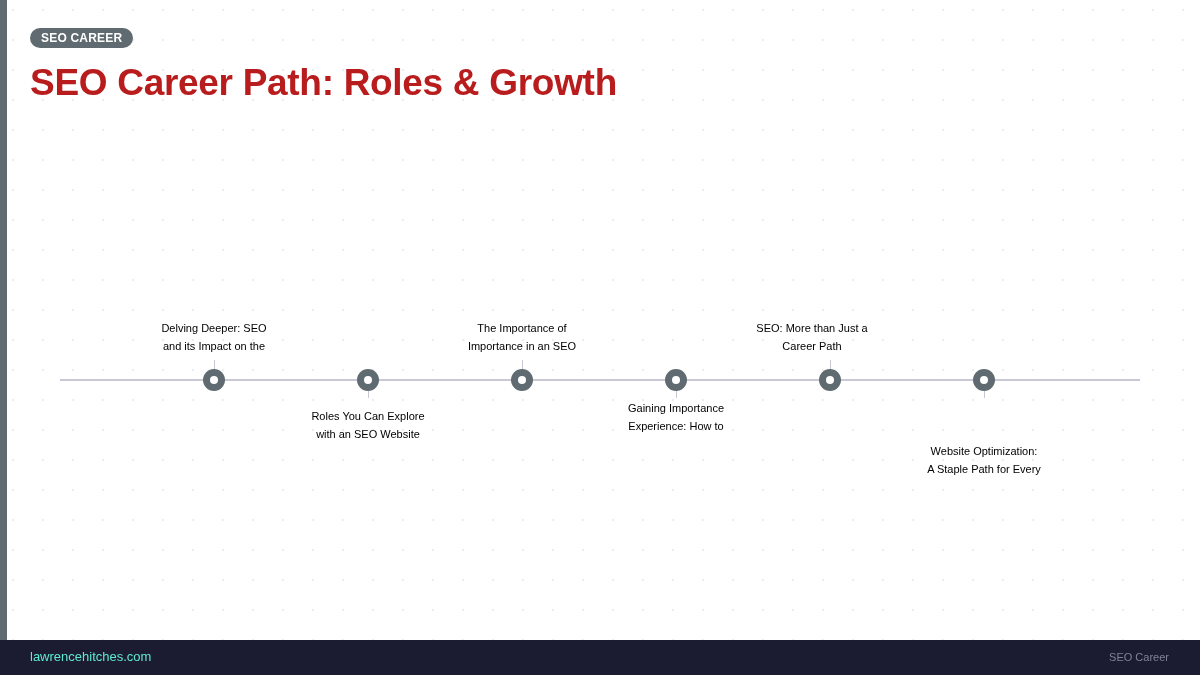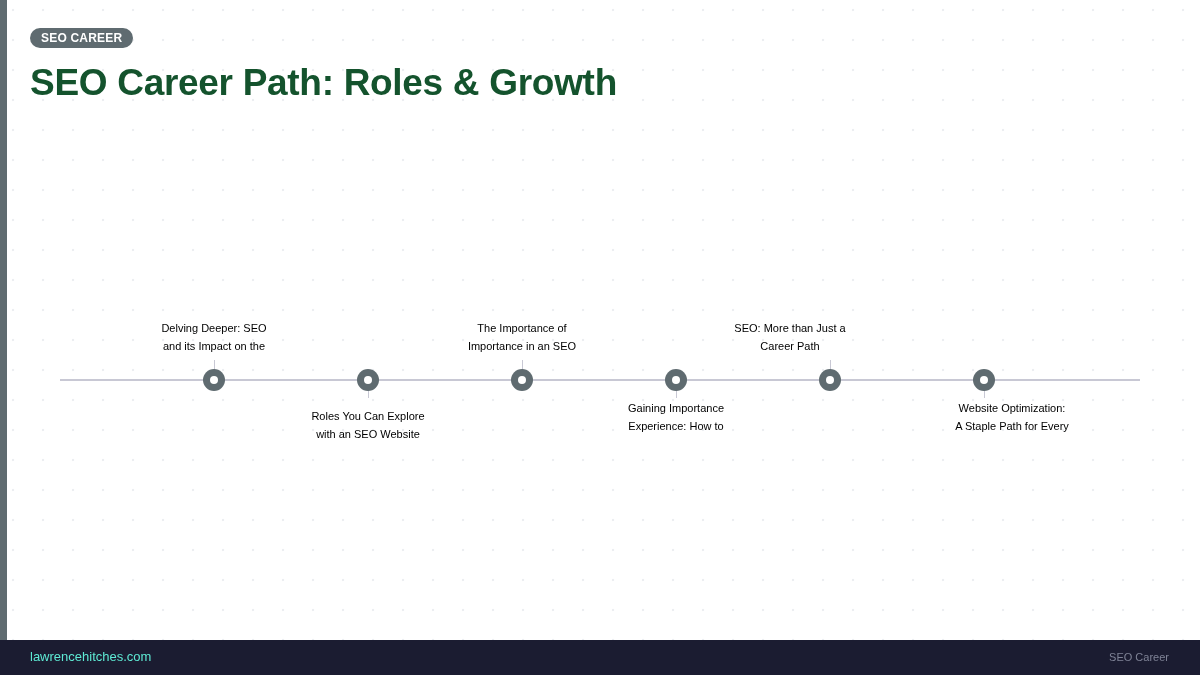--- a/index.html
+++ b/index.html
@@ -37,21 +37,21 @@
       font-weight: bold;
       line-height: 21px;
       letter-spacing: 0.2px;
       z-index: 2;
     }
     .title {
       position: absolute;
       left: 30px; top: 62px;
       font-size: 37px;
       font-weight: bold;
-      color: #14532d;
+      color: #b91c1c;
       letter-spacing: -0.3px;
       z-index: 2;
       white-space: nowrap;
     }
     .timeline-line {
       position: absolute;
       left: 60px; top: 379px;
       width: 1080px; height: 2px;
       background: #c8c8d4;
       z-index: 1;
@@ -143,30 +143,30 @@
   <div class="stem" style="left:522px; top:360px; height:10px;"></div>
   <div class="node" style="left:522px; top:380px;"></div>
 
   <div class="node" style="left:676px; top:380px;"></div>
   <div class="stem" style="left:676px; top:390px; height:8px;"></div>
   <div class="label below" style="left:676px;">
     <div>Gaining Importance</div>
     <div>Experience: How to</div>
   </div>
 
-  <div class="label above" style="left:790px;">
+  <div class="label above" style="left:812px;">
     <div>SEO: More than Just a</div>
     <div>Career Path</div>
   </div>
   <div class="stem" style="left:830px; top:360px; height:10px;"></div>
   <div class="node" style="left:830px; top:380px;"></div>
 
   <div class="node" style="left:984px; top:380px;"></div>
   <div class="stem" style="left:984px; top:390px; height:8px;"></div>
-  <div class="label below" style="left:1012px;">
+  <div class="label below" style="left:984px;margin-top:43px;">
     <div>Website Optimization:</div>
     <div>A Staple Path for Every</div>
   </div>
 </div>
 
 <div class="footer">
   <span class="footer-left">lawrencehitches.com</span>
   <span class="footer-right">SEO Career</span>
 </div>
 

